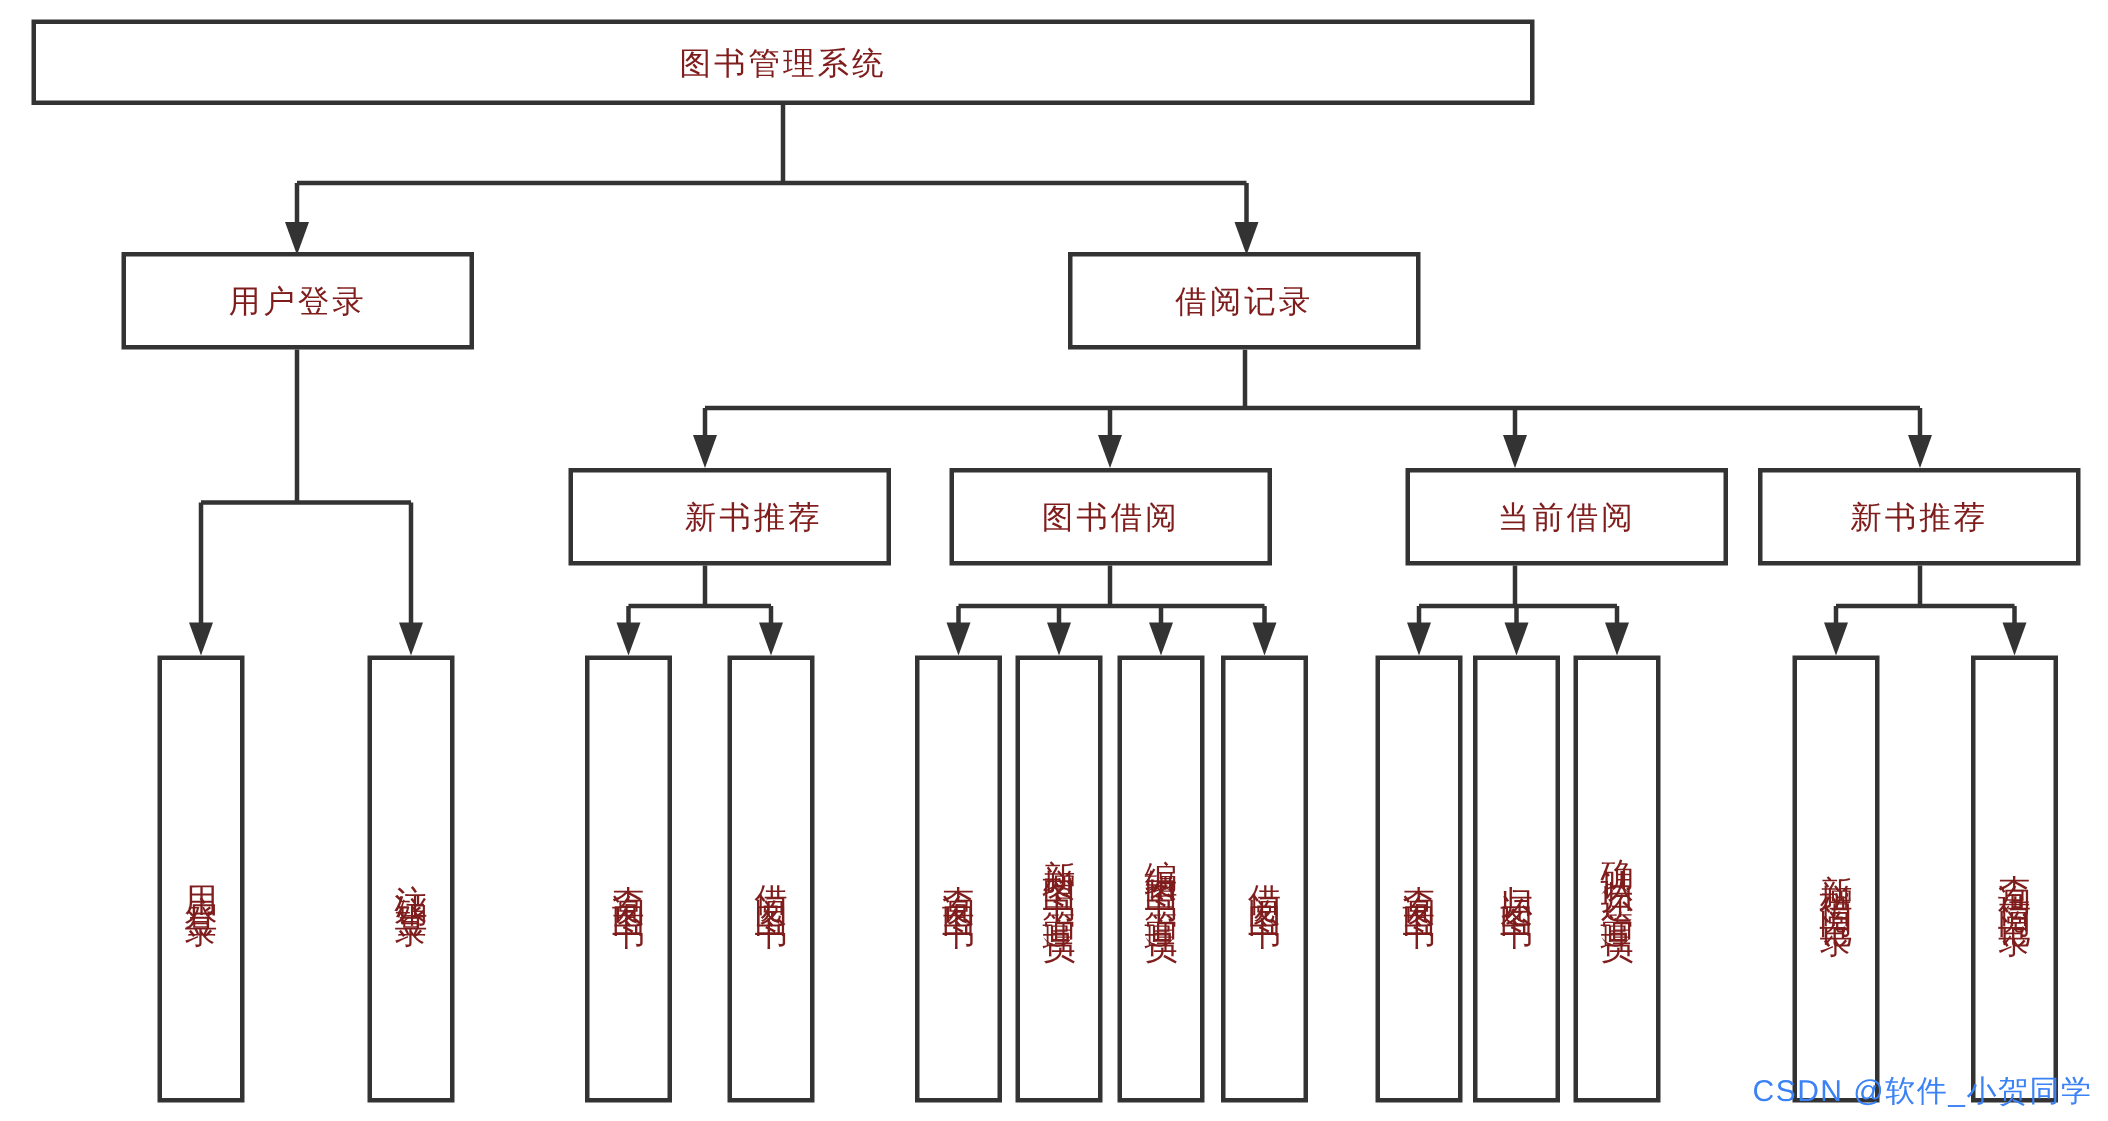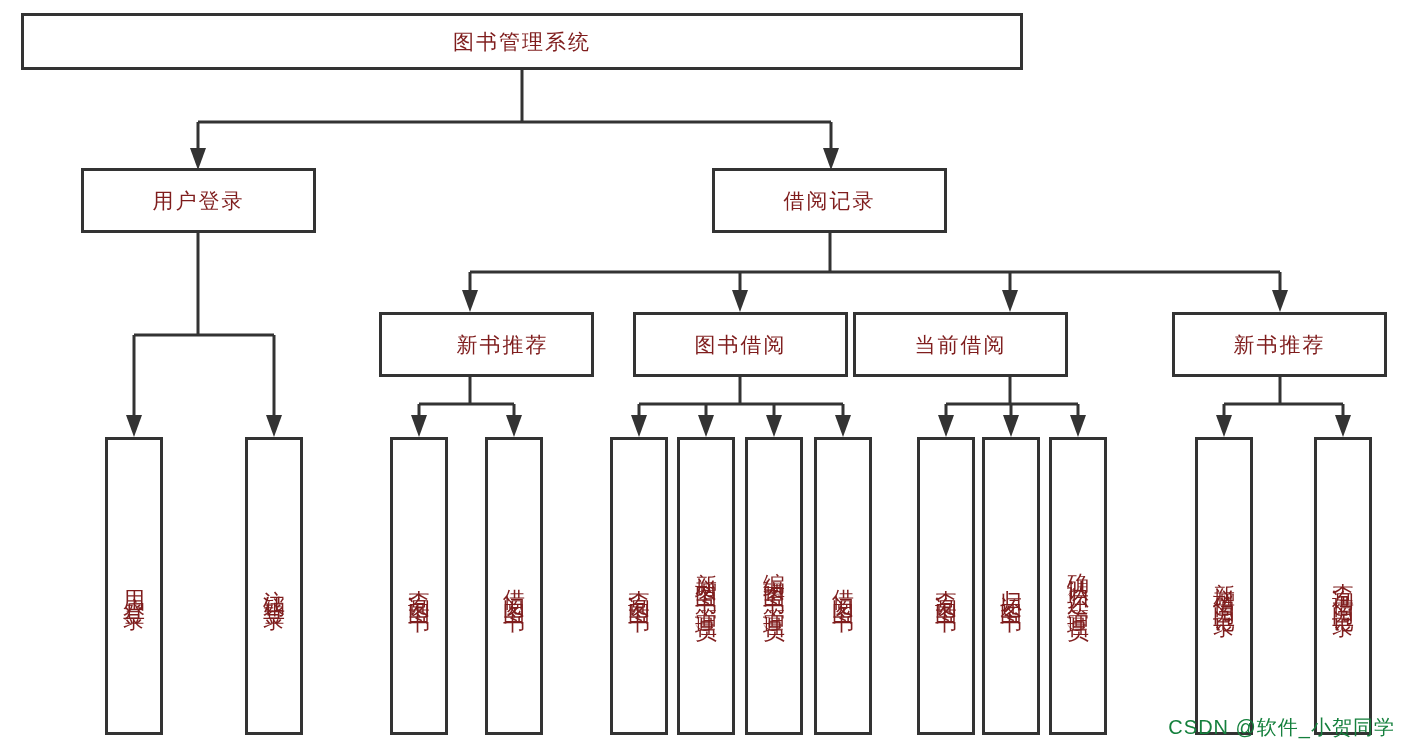--- a/index.html
+++ b/index.html
@@ -41,21 +41,21 @@
     font-size: 22px;
     letter-spacing: 7px;
     line-height: 1;
     white-space: nowrap;
   }
   .watermark {
     position: absolute;
     top: 714px;
     right: 10px;
     font-size: 20px;
-    color: #15803d;
+    color: #3b82f6;
     letter-spacing: 1px;
     white-space: nowrap;
   }
 </style>
 </head>
 <body>
 
 <div class="canvas">
 
   <svg class="connectors" viewBox="0 0 1405 747" xmlns="http://www.w3.org/2000/svg">
@@ -134,21 +134,21 @@
   <div class="node h lvl2" style="left:712px;">
     <span>借阅记录</span>
   </div>
 
   <div class="node h lvl3" style="left:379px;padding-left:32px;">
     <span>新书推荐</span>
   </div>
   <div class="node h lvl3" style="left:633px;">
     <span>图书借阅</span>
   </div>
-  <div class="node h lvl3" style="left:853px;">
+  <div class="node h lvl3" style="left:937px;">
     <span>当前借阅</span>
   </div>
   <div class="node h lvl3" style="left:1172px;">
     <span>新书推荐</span>
   </div>
 
   <div class="node v" style="left:105px;">
     <span>用户登录</span>
   </div>
   <div class="node v" style="left:245px;">

